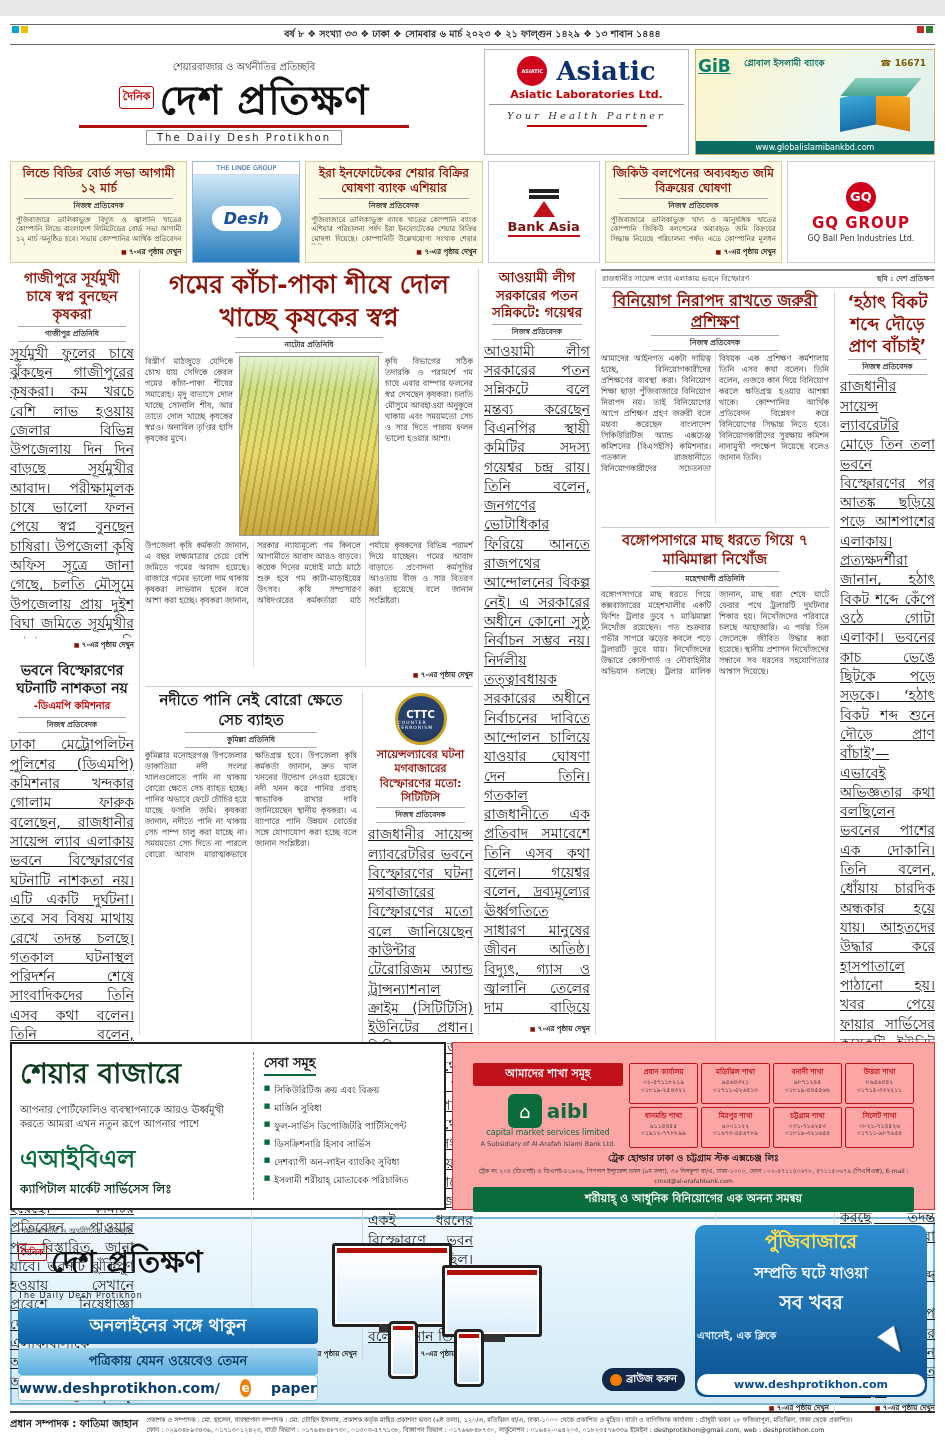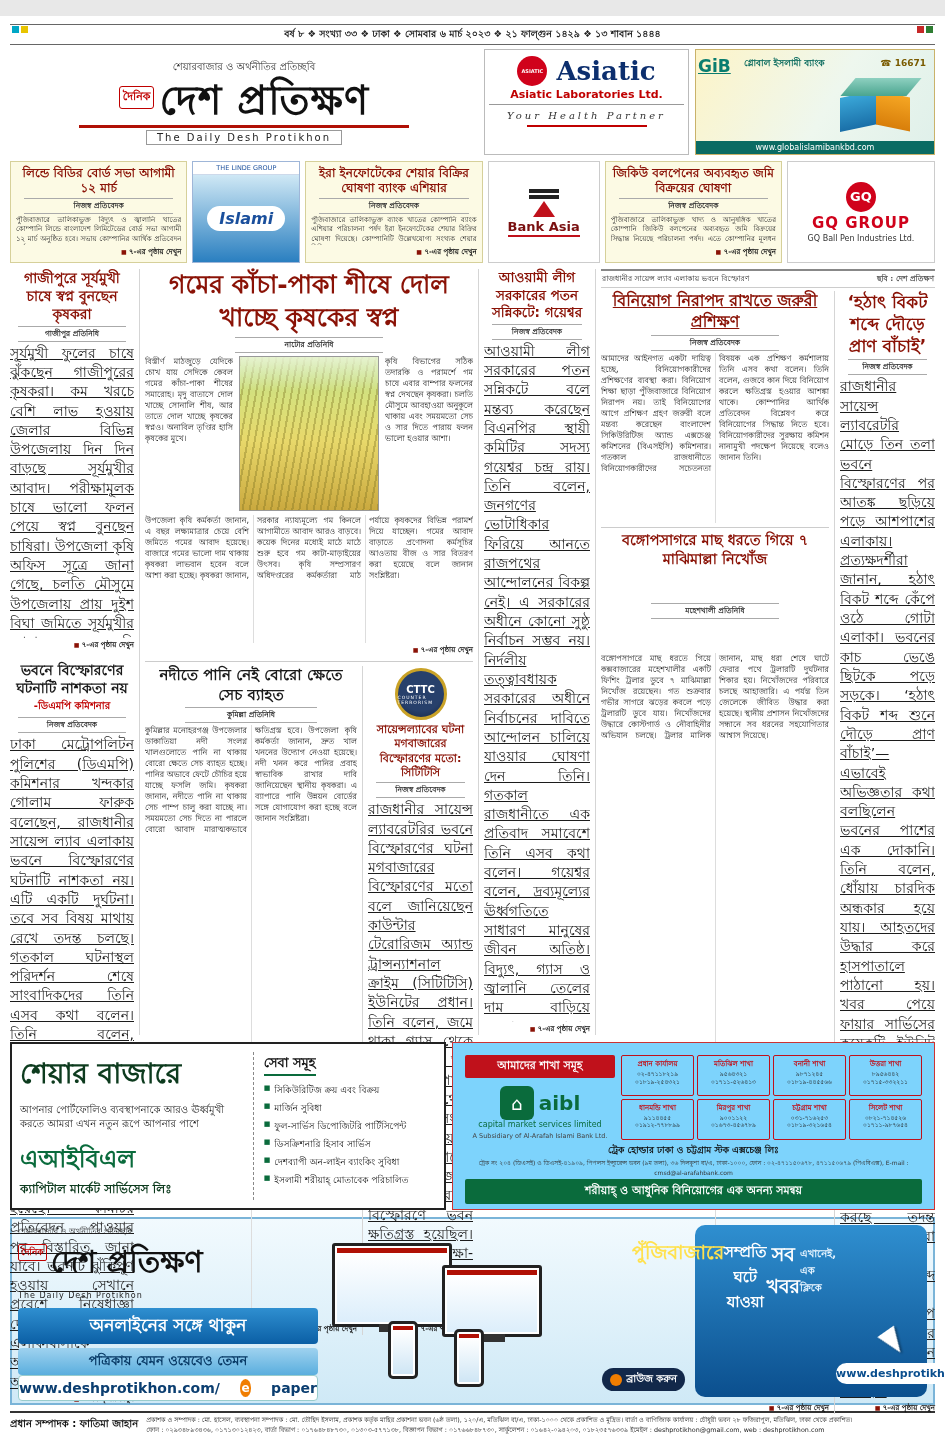--- a/index.html
+++ b/index.html
@@ -75,21 +75,21 @@
 
   .colA { width:124px; display:flex; flex-direction:column; }
   .colA .story1 { height:382px; }
   .colA .divider { height:1px; background:#bbb; margin:5px 0; }
   .colA .story2 { flex:1; }
   .colA .hl { font-size:14px; }
   .dmp-sub { font-size:10px; font-weight:bold; color:#c00000; text-align:center; margin-top:1px; }
 
   .colB { width:334px; display:flex; flex-direction:column; }
   .lead-hl { font-size:25px; font-weight:bold; color:#8a1206; text-align:center; line-height:1.3; }
-  .lead-mid { display:flex; gap:6px; margin-top:3px; height:155px; }
+  .lead-mid { display:flex; gap:6px; margin-top:3px; height:180px; }
   .lead-mid .side { width:88px; font-size:8px; line-height:1.38; text-align:justify; overflow:hidden; color:#1c1c1c; }
   .wheat-photo { flex:1; border:1px solid #999;
      background: linear-gradient(#bfe08a 0%, #d9e07a 30%, #e8d86a 55%, #caa93f 100%);
      position:relative; overflow:hidden; }
   .wheat-photo::before { content:""; position:absolute; inset:0;
      background: repeating-linear-gradient(100deg, rgba(120,110,30,.35) 0 2px, transparent 2px 7px); }
   .wheat-photo::after { content:""; position:absolute; left:0; right:0; top:0; height:34px; background:linear-gradient(rgba(235,245,215,.9),transparent); }
   .lead-bottom { column-count:3; column-gap:8px; column-rule:1px solid #ddd; font-size:8px; line-height:1.38; text-align:justify; color:#1c1c1c; margin-top:4px; height:128px; overflow:hidden; }
   .below-row { display:flex; margin-top:5px; flex:1; border-top:1px solid #ccc; padding-top:4px; }
   .river { width:212px; display:flex; flex-direction:column; }
@@ -116,39 +116,39 @@
   .fire-photo .truck { position:absolute; right:6px; bottom:14px; width:90px; height:34px; background:linear-gradient(#d22b1f,#8e130c); border-radius:3px; }
   .fire-photo .debris { position:absolute; left:0; right:0; bottom:0; height:16%; background:repeating-linear-gradient(75deg,#3a3732 0 6px,#55504a 6px 11px); }
   .fire-photo .fm { position:absolute; width:8px; height:16px; background:#c8561c; border-radius:3px 3px 0 0; bottom:18%; }
   .photo-caption { display:flex; justify-content:space-between; font-size:7.5px; color:#222; padding:2px 1px; border-bottom:1px solid #ccc; }
   .photo-caption .credit { font-weight:bold; color:#555; }
   .stories-row { display:flex; flex:1; margin-top:3px; }
   .left-sub { width:228px; display:flex; flex-direction:column; }
   .invest { display:flex; flex-direction:column; height:232px; }
   .invest .hl { font-size:16px;text-decoration:underline; }
   .invest .body2, .sea .body2 { column-count:2; column-gap:8px; column-rule:1px solid #ddd; font-size:8px; line-height:1.38; text-align:justify; flex:1; overflow:hidden; color:#1c1c1c; }
-  .sea { display:flex; flex-direction:column; flex:1; border-top:1px solid #ccc; margin-top:4px; padding-top:3px;gap:32px; }
+  .sea { display:flex; flex-direction:column; flex:1; border-top:1px solid #ccc; margin-top:4px; padding-top:3px; }
   .sea .hl { font-size:14.5px; }
   .right-sub { flex:1; border-left:1px solid #d5d5d5; margin-left:5px; padding-left:5px; display:flex; flex-direction:column; }
   .right-sub .hl { font-size:17px; }
 
   
   .ads-row { display:flex; gap:6px; margin-top:7px; height:168px; }
   .share-ad { width:436px; border:2px solid #222; display:flex; padding:8px; gap:8px; background:#fff; }
   .share-left { width:54%; display:flex; flex-direction:column; }
   .share-title { font-size:28px; font-weight:bold; color:#0d3b1e; }
   .share-desc { font-size:10px; color:#222; line-height:1.4; margin-top:4px; flex:1; }
   .share-brand { font-size:24px; font-weight:bold; color:#0a6b3c; }
   .share-brand2 { font-size:12px; font-weight:bold; color:#0d3b1e; }
   .share-right { flex:1; border-left:1px dashed #888; padding-left:10px; }
   .services-title { font-size:13px; font-weight:bold; color:#111; border-bottom:2px solid #0a6b3c; display:inline-block; margin-bottom:4px; }
   .service-item { font-size:9px; color:#111; margin:3px 0; display:flex; gap:4px; align-items:flex-start; }
   .service-item .sq { color:#0a6b3c; font-size:7px; line-height:1.5; }
 
-  .aibl-ad { flex:1; border:1px solid #c33; display:flex; flex-direction:column; background:#7dd3fc; padding:12px; }
+  .aibl-ad { flex:1; border:1px solid #c33; display:flex; flex-direction:column; background:#fca5a5; padding:20px; }
   .aibl-top { display:flex; gap:6px; flex:1; }
   .aibl-left { width:150px; display:flex; flex-direction:column; align-items:center; }
   .aibl-branch-head { background:#c0111b; color:#fff; font-size:11px; font-weight:bold; text-align:center; width:100%; padding:2px 0; border-radius:2px; }
   .aibl-logo-row { display:flex; align-items:center; gap:5px; margin-top:8px; }
   .aibl-mark { width:34px; height:34px; background:#0a6b3c; border-radius:6px; color:#fff; display:flex; align-items:center; justify-content:center; font-size:18px; }
   .aibl-word { font-size:20px; font-weight:bold; color:#0a6b3c; }
   .aibl-company { font-size:8px; color:#0a6b3c; text-align:center; line-height:1.2; }
   .aibl-sub { font-size:6.5px; color:#444; text-align:center; margin-top:2px; }
   .branch-grid { flex:1; display:grid; grid-template-columns:repeat(4,1fr); grid-template-rows:repeat(2,1fr); gap:3px; }
   .branch { border:1px solid #c0111b; border-radius:2px; padding:2px 3px; text-align:center; overflow:hidden; }
@@ -177,21 +177,21 @@
   .monitor { position:absolute; border:3px solid #222; background:#fff; border-radius:3px; }
   .monitor .scr { position:absolute; inset:2px; background:linear-gradient(#fff,#dceefb); border-top:5px solid #b01005; }
   .monitor .stand { position:absolute; left:50%; transform:translateX(-50%); top:100%; width:26px; height:8px; background:#333; }
   .m1 { left:8px; top:18px; width:120px; height:84px; }
   .m2 { left:118px; top:40px; width:100px; height:72px; }
   .phone { position:absolute; width:30px; height:58px; border:3px solid #222; border-radius:5px; background:#fff; }
   .phone .scr { position:absolute; inset:2px; background:linear-gradient(#fff,#cfe6f5); border-top:4px solid #b01005; }
   .p1 { left:64px; top:96px; } .p2 { left:130px; top:104px; }
   .browse { position:absolute; right:4px; bottom:6px; display:flex; align-items:center; gap:4px; background:#12284a; color:#fff; border-radius:12px; padding:3px 8px; font-size:10px; font-weight:bold; }
   .browse .bi { width:12px; height:12px; border-radius:50%; background:#f07d00; display:inline-block; }
-  .ob-right { width:232px; background:linear-gradient(#2f8fd0,#0b4f8e); border-radius:10px; padding:13px; display:flex; flex-direction:row; position:relative;justify-content:center; }
+  .ob-right { width:232px; background:linear-gradient(#2f8fd0,#0b4f8e); border-radius:10px; padding:2px; display:flex; flex-direction:column; position:relative;justify-content:center; }
   .obr1 { color:#ffe14d; font-size:19px; font-weight:bold; text-align:center; }
   .obr2 { color:#fff; font-size:15px; font-weight:bold; text-align:center; margin-top:2px; }
   .obr3 { color:#fff; font-size:19px; font-weight:bold; text-align:center; margin-top:2px; }
   .obr4 { color:#e6f4ff; font-size:10px; font-weight:bold; margin-top:8px; }
   .cursor-icon { position:absolute; right:24px; bottom:42px; width:0; height:0; border-left:10px solid transparent; border-right:10px solid transparent; border-top:26px solid #fff; transform:rotate(-35deg); filter:drop-shadow(1px 2px 1px rgba(0,0,0,.4)); }
   .obr-url { margin-top:auto; background:#fff; border-radius:12px; text-align:center; font-size:11px; font-weight:bold; color:#0b4f8e; padding:4px 0; }
 
   
   .footer { margin-top:6px; border-top:2px solid #333; padding-top:3px; display:flex; gap:8px; align-items:flex-start; }
   .footer .chief { font-size:10px; font-weight:bold; white-space:nowrap; color:#111; }
@@ -249,21 +249,21 @@
   <div class="briefs">
     <div class="brief">
       <div class="brief-headline">লিন্ডে বিডির বোর্ড সভা আগামী ১২ মার্চ</div>
       <div class="byline">নিজস্ব প্রতিবেদক</div>
       <div class="brief-body">পুঁজিবাজারে তালিকাভুক্ত বিদ্যুৎ ও জ্বালানি খাতের কোম্পানি লিন্ডে বাংলাদেশ লিমিটেডের বোর্ড সভা আগামী ১২ মার্চ অনুষ্ঠিত হবে। সভায় কোম্পানির আর্থিক প্রতিবেদন পর্যালোচনা করা হবে।</div>
       <div class="jump"><span class="jsq">■</span> <span>৭-এর পৃষ্ঠায় দেখুন</span></div>
     </div>
     <div class="ad-linde">
       <div class="linde-group">THE LINDE GROUP</div>
       <div class="linde-body">
-        <span class="linde-pill">Islami</span>
+        <span class="linde-pill">Desh</span>
       </div>
     </div>
     <div class="brief">
       <div class="brief-headline">ইরা ইনফোটেকের শেয়ার বিক্রির ঘোষণা ব্যাংক এশিয়ার</div>
       <div class="byline">নিজস্ব প্রতিবেদক</div>
       <div class="brief-body">পুঁজিবাজারে তালিকাভুক্ত ব্যাংক খাতের কোম্পানি ব্যাংক এশিয়ার পরিচালনা পর্ষদ ইরা ইনফোটেকের শেয়ার বিক্রির ঘোষণা দিয়েছে। কোম্পানিটি উল্লেখযোগ্য সংখ্যক শেয়ার বিক্রি করবে।</div>
       <div class="jump"><span class="jsq">■</span> <span>৭-এর পৃষ্ঠায় দেখুন</span></div>
     </div>
     <div class="ad-bankasia">
       <div class="ba-glyph">

